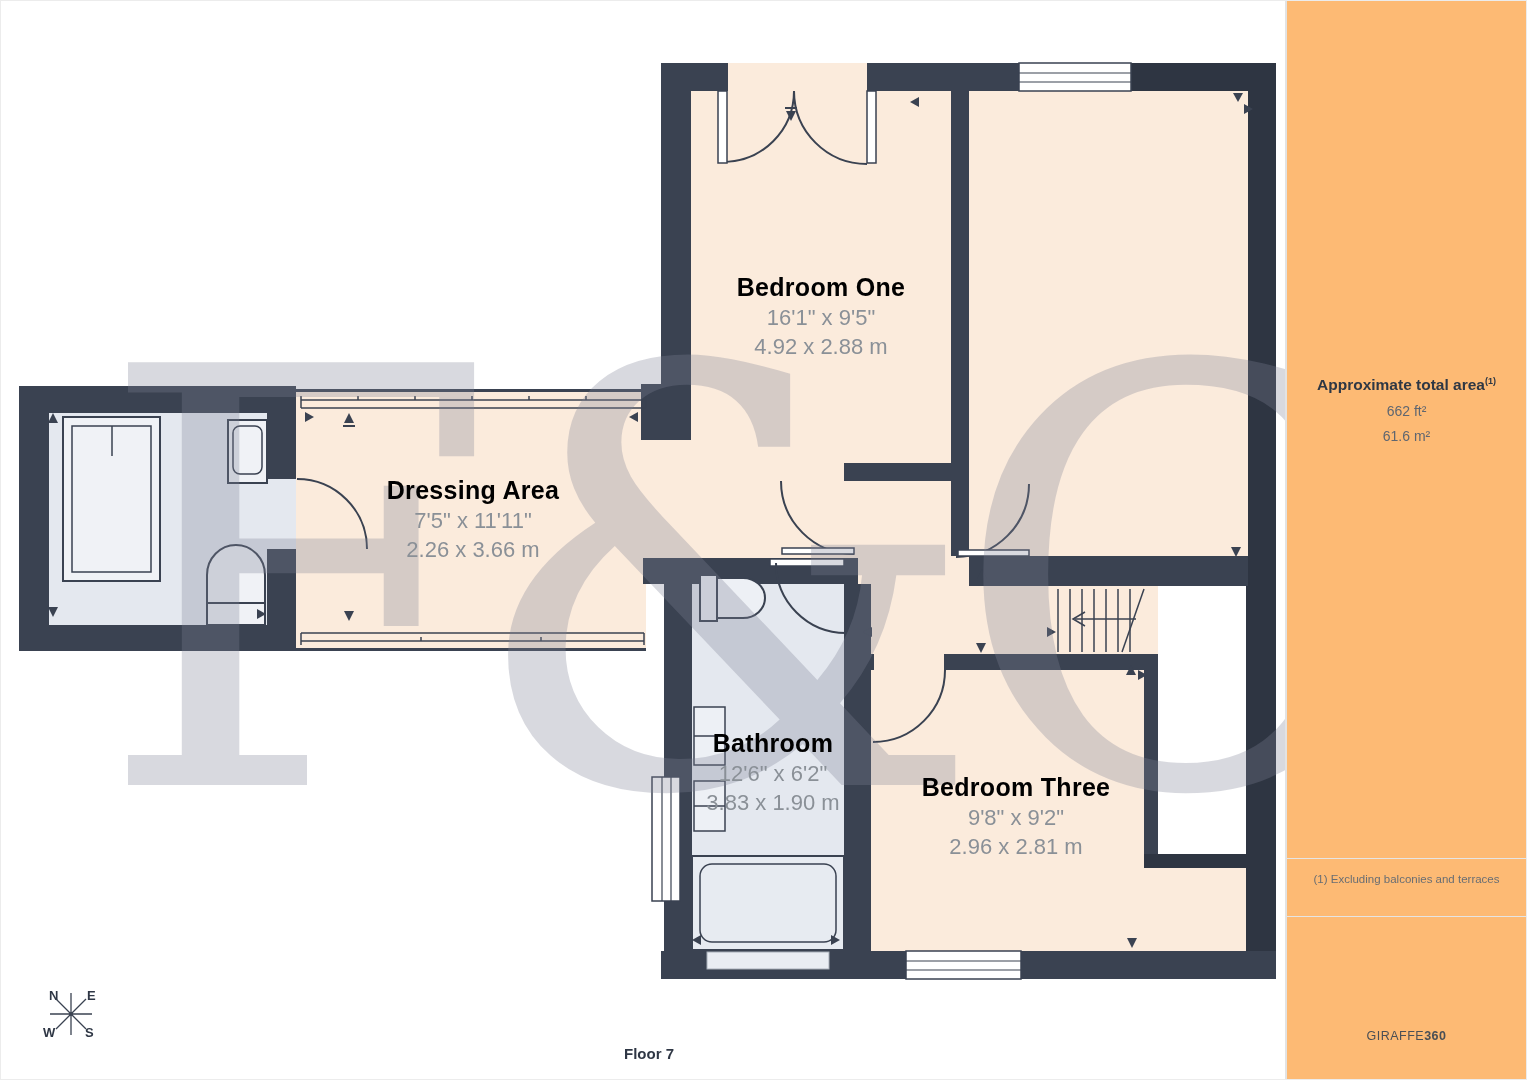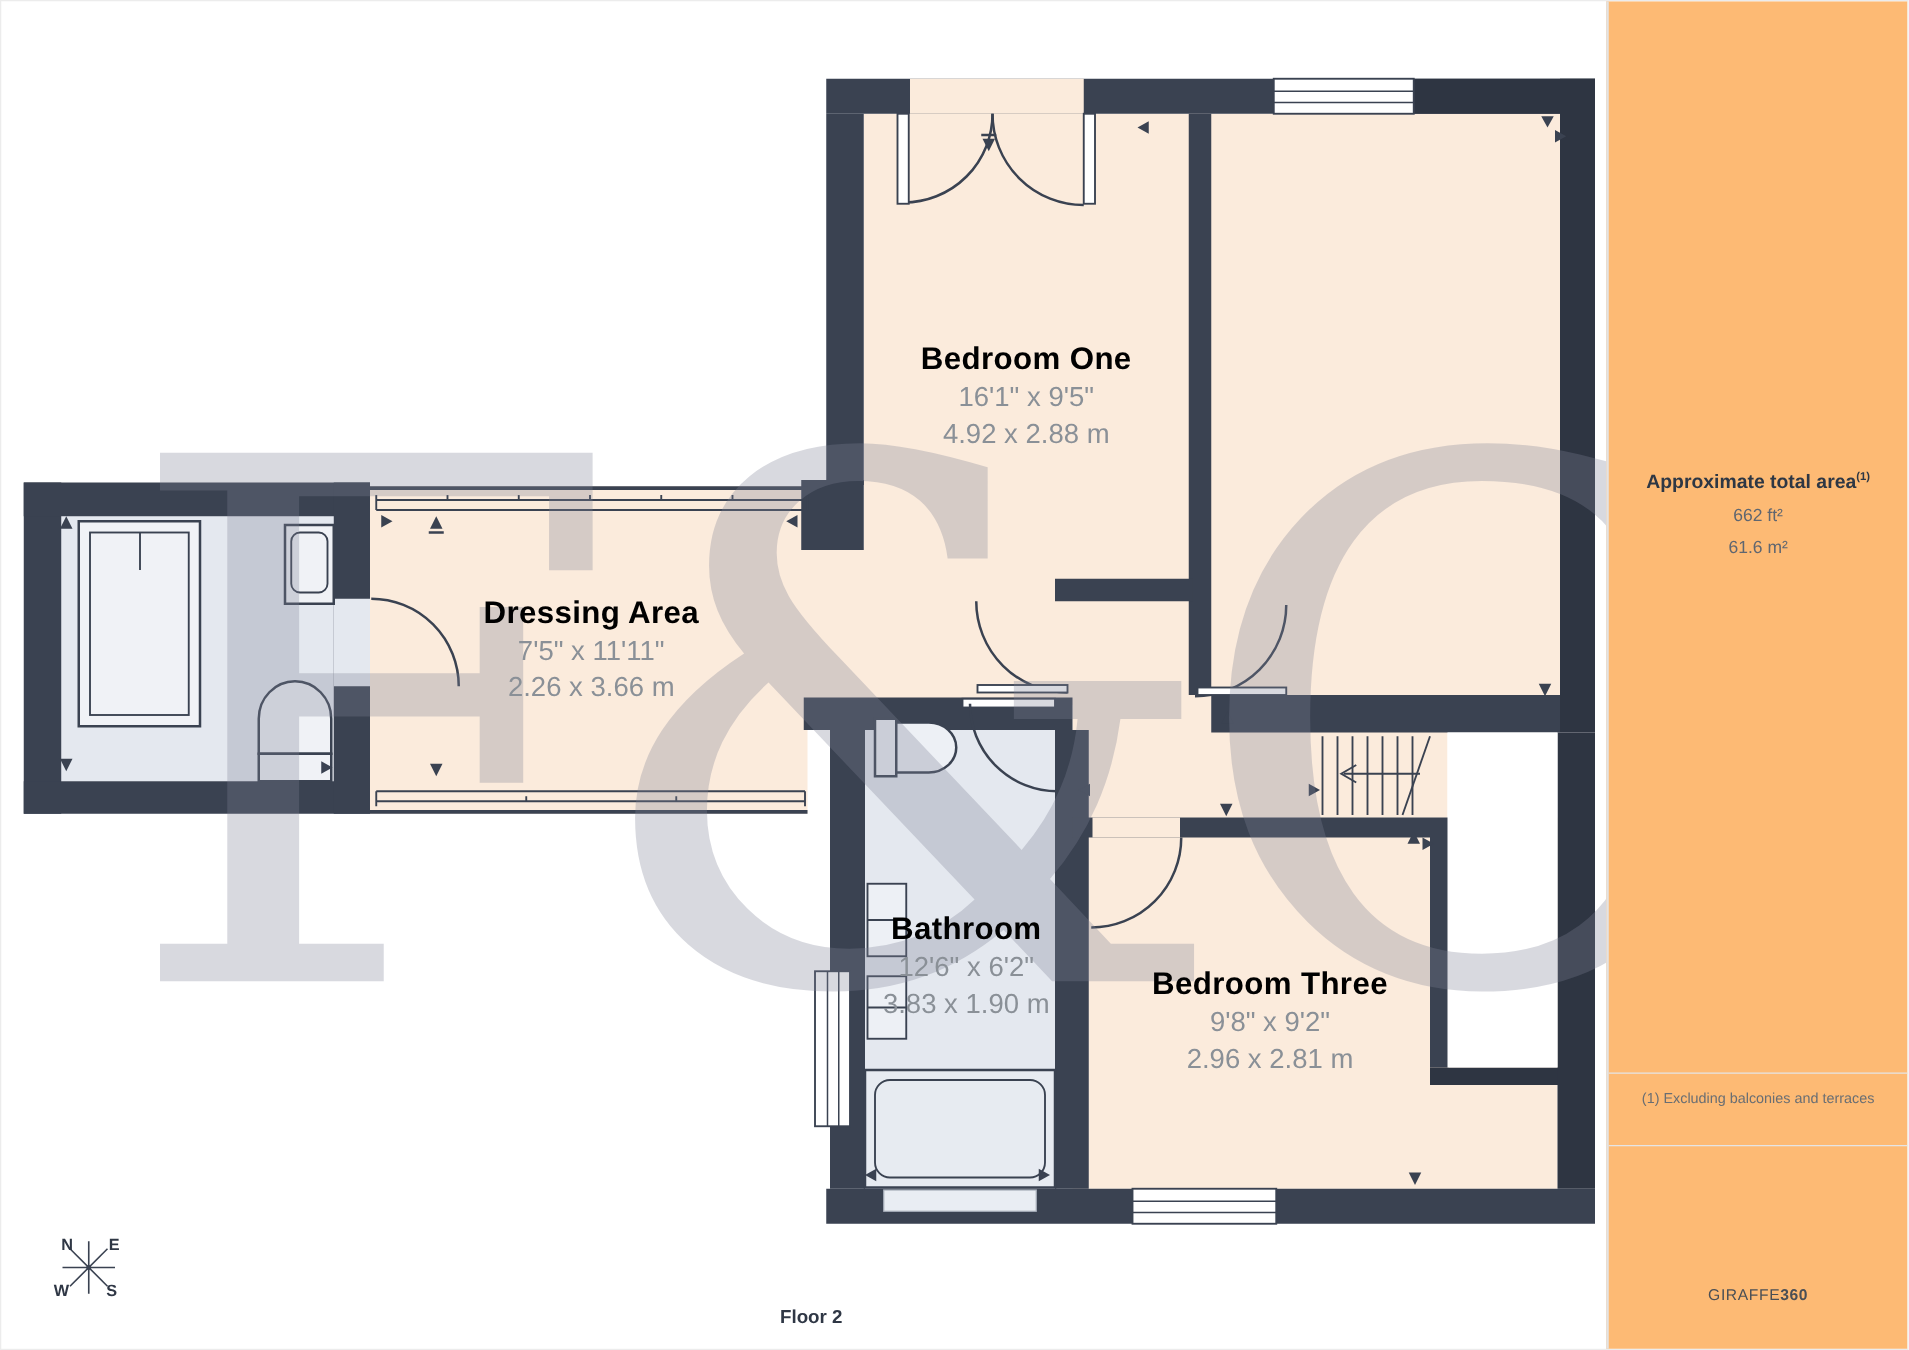--- a/index.html
+++ b/index.html
@@ -247,21 +247,21 @@
     </g>
     <circle cx="48" cy="41" r="2" fill="#3A4251"></circle>
     <g font-family="Liberation Sans, sans-serif" font-size="13" font-weight="bold" fill="#2F3745">
       <text x="26" y="27">N</text>
       <text x="64" y="27">E</text>
       <text x="20" y="64">W</text>
       <text x="62" y="64">S</text>
     </g>
   </svg>
 
-  <div id="floor-label">Floor 2</div>
+  <div id="floor-label">Floor 7</div>
 
   <div id="sidebar">
     <div id="area-block">
       <div class="ttl">
         <span>Approximate total area</span><sup>(1)</sup>
       </div>
       <div class="val">662 ft²</div>
       <div class="val">61.6 m²</div>
     </div>
     <div class="sect-line" style="top:857px;"></div>

